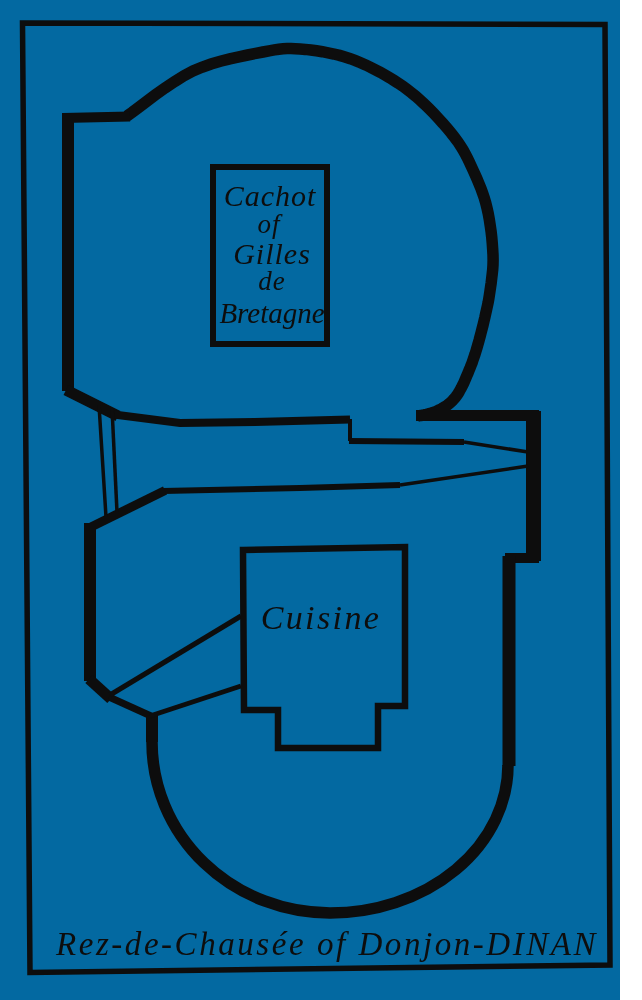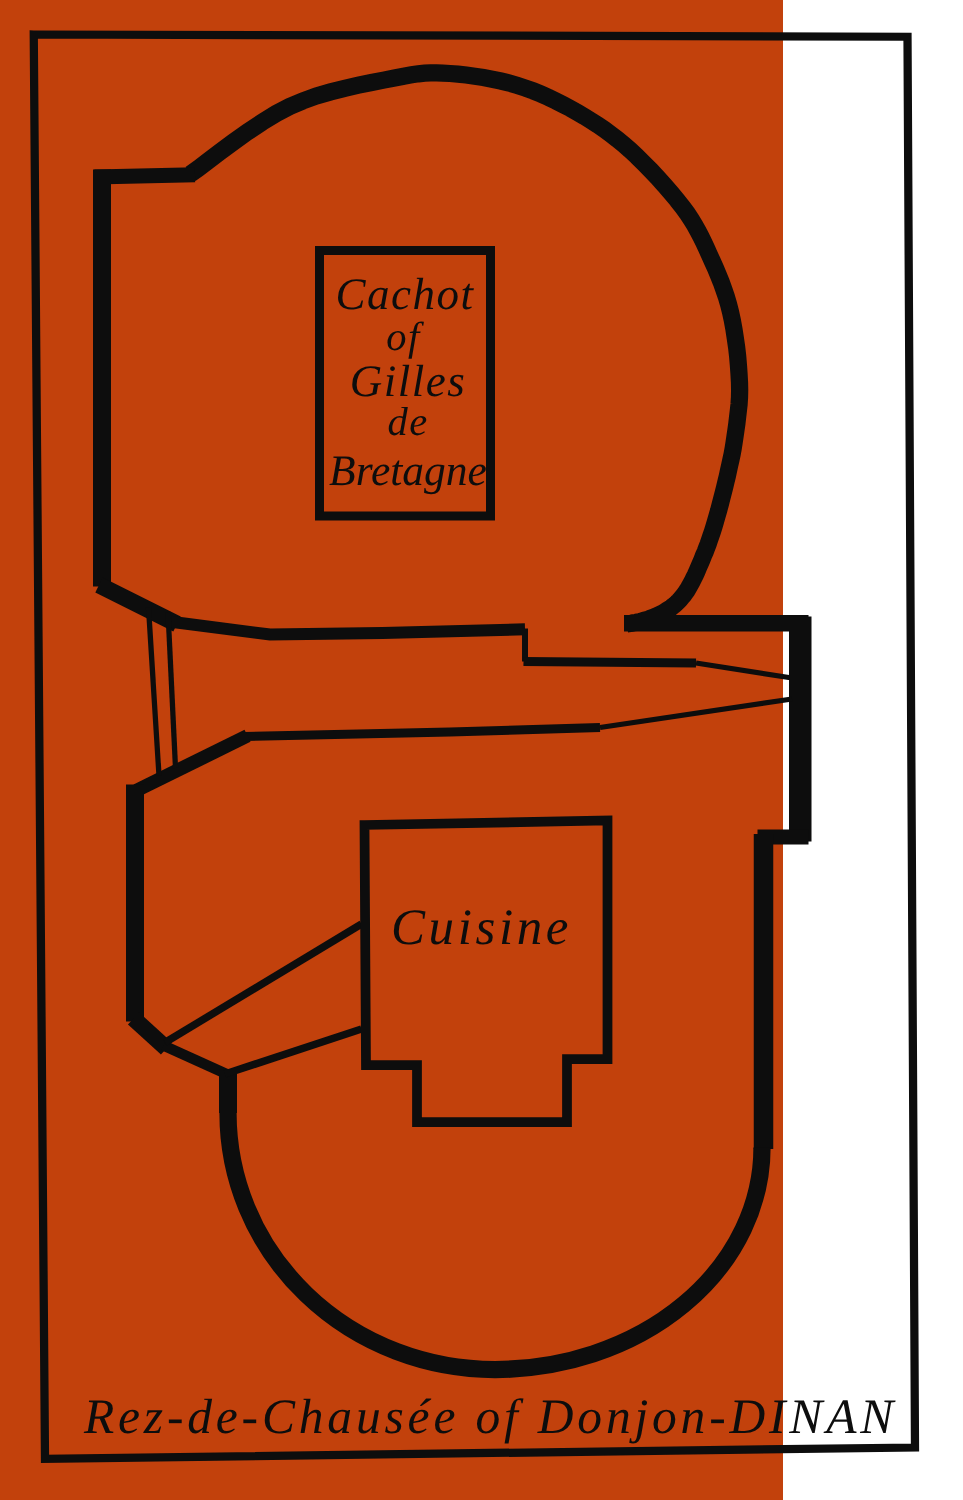--- a/index.html
+++ b/index.html
@@ -1,16 +1,16 @@
 <!DOCTYPE html>
 <html><head>
 <meta charset="utf-8">
 <style>
   html,body{margin:0;padding:0;background:#ffffff;}
-  #page{width:522px;height:1000px;position:relative;background:#c2410c;text-decoration:underline;}
+  #page{width:620px;height:1000px;position:relative;background:#0369a1;text-decoration:underline;}
   svg{position:absolute;top:0;left:0;}
   text{font-family:"Liberation Serif", serif;font-style:italic;fill:#0d0d0d;}
 </style>
 </head>
 <body>
 <div id="page">
 <svg width="642" height="1000" viewBox="0 0 642 1000">
 
   <path d="M 22.5,23 L 605,24.5 L 610,965 L 30,972.5 Z" fill="none" stroke="#0d0d0d" stroke-width="5.5"></path>
 

